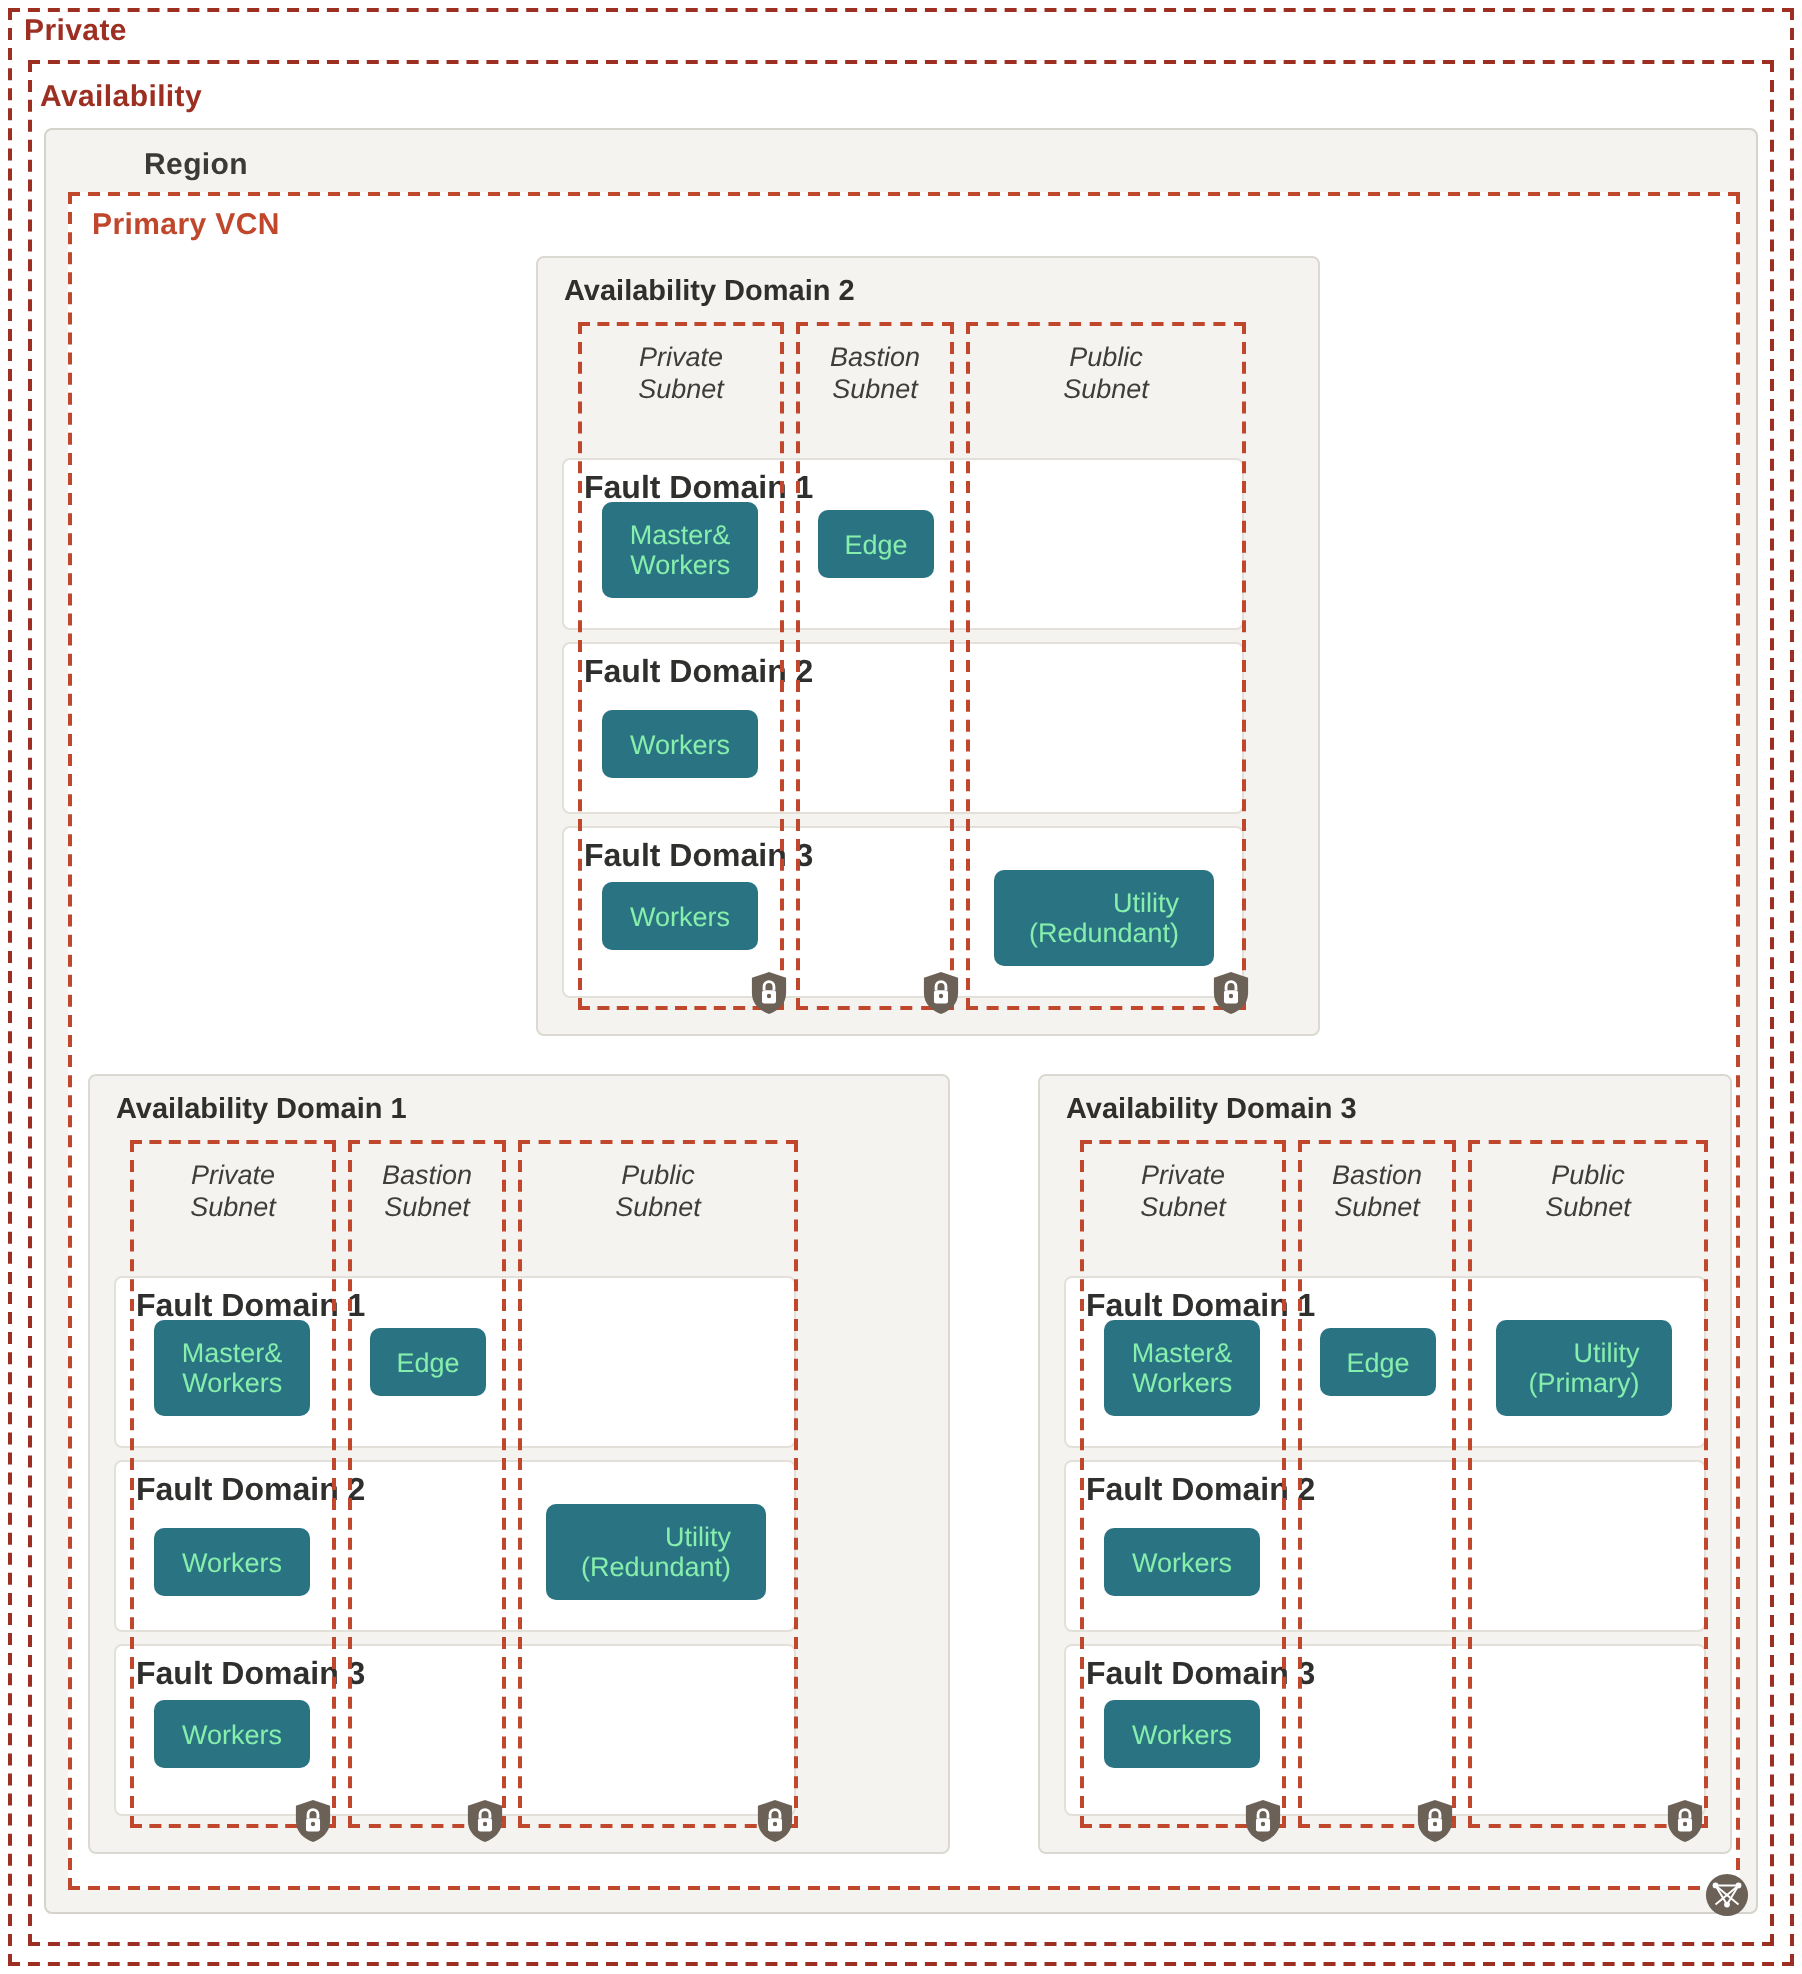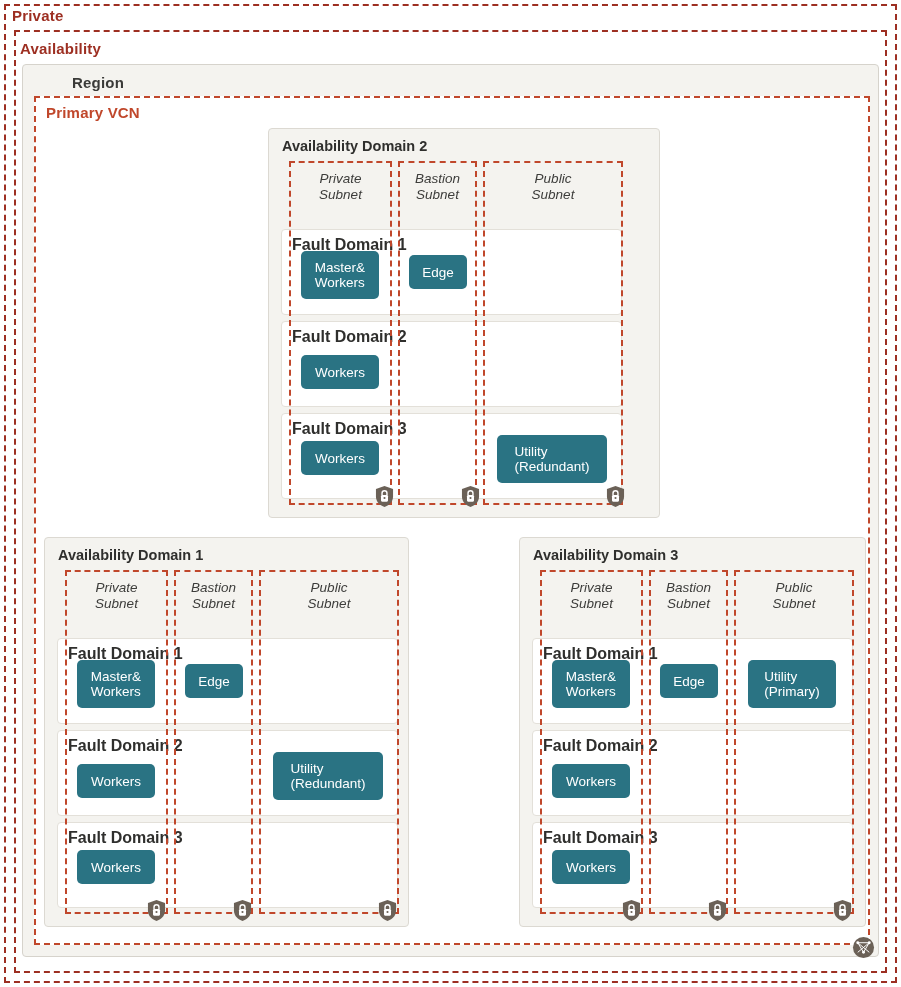--- a/index.html
+++ b/index.html
@@ -89,23 +89,23 @@
   .fd-title{
     position:absolute; left:10px; top:6px;
     font-size:16px; font-weight:bold; color:#2f2f2d; white-space:nowrap;
   }
 
   
   .node{
     position:absolute;
     background:#2a7383;
     border-radius:5px;
-    color:#ffffff;
+    color:#86efac;
     display:flex; align-items:center; justify-content:center;
-    text-align:left;
+    text-align:right;
     font-size:13.5px; line-height:15px;
     white-space:pre-line;
     box-sizing:border-box;
     z-index:6;
   }
 
   
   .shield{
     position:absolute; width:19px; height:23px; z-index:9;
   }
@@ -196,21 +196,21 @@
   </div>
   <div class="shield" style="left:606px; top:485px;">
     <svg viewBox="0 0 20 24" width="19" height="23">
       <path d="M10 1 L19 4 L19 12 C19 18 14.5 21.5 10 23 C5.5 21.5 1 18 1 12 L1 4 Z" fill="#6b6157"></path>
       <rect x="6.3" y="10.5" width="7.4" height="7" rx="1.2" fill="#ffffff"></rect>
       <path d="M7.4 10.5 V8.6 a2.6 2.6 0 0 1 5.2 0 V10.5" fill="none" stroke="#ffffff" stroke-width="1.5"></path>
       <circle cx="10" cy="13.6" r="1.15" fill="#6b6157"></circle>
     </svg>
   </div>
 
-  <div class="ad" style="left:44px; top:537px; width:365px; height:390px;">
+  <div class="ad" style="left:44px; top:537px; width:431px; height:390px;">
     <div class="ad-title">Availability Domain 1</div>
 
     <div class="fd" style="left:12px; top:100px; width:341px; height:86px;">
       <div class="fd-title">Fault Domain 1</div>
     </div>
     <div class="fd" style="left:12px; top:192px; width:341px; height:86px;">
       <div class="fd-title">Fault Domain 2</div>
     </div>
     <div class="fd" style="left:12px; top:284px; width:341px; height:86px;">
       <div class="fd-title">Fault Domain 3</div>

